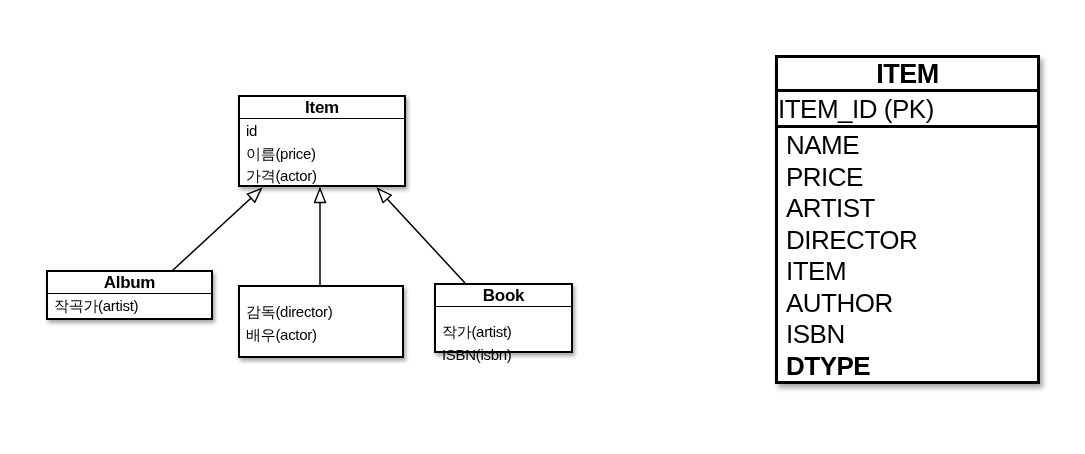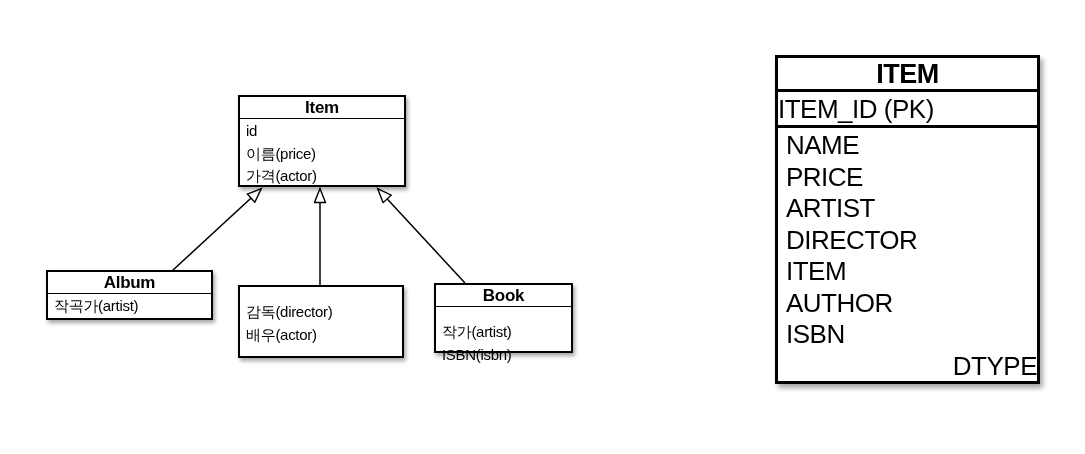--- a/index.html
+++ b/index.html
@@ -78,21 +78,21 @@
     border-bottom: 3px solid #000;
   }
   .db-cols {
     padding: 2px 0 0 8px;
   }
   .db-col {
     font-size: 26px;
     line-height: 31.5px;
     white-space: nowrap;
   }
-  .db-col.bold { font-weight: normal; text-align: right; }
+  .db-col.bold { font-weight: bold; }
 </style>
 </head>
 <body>
 
 <div class="canvas">
 
   <svg class="arrow-layer" width="1085" height="454" viewBox="0 0 1085 454" xmlns="http://www.w3.org/2000/svg">
     <defs>
       <marker id="hollowTri" markerWidth="17" markerHeight="15" refX="14.5" refY="6.5" orient="auto" markerUnits="userSpaceOnUse">
         <path d="M1,1 L15,6.5 L1,12 Z" fill="#ffffff" stroke="#000000" stroke-width="1.4"></path>

